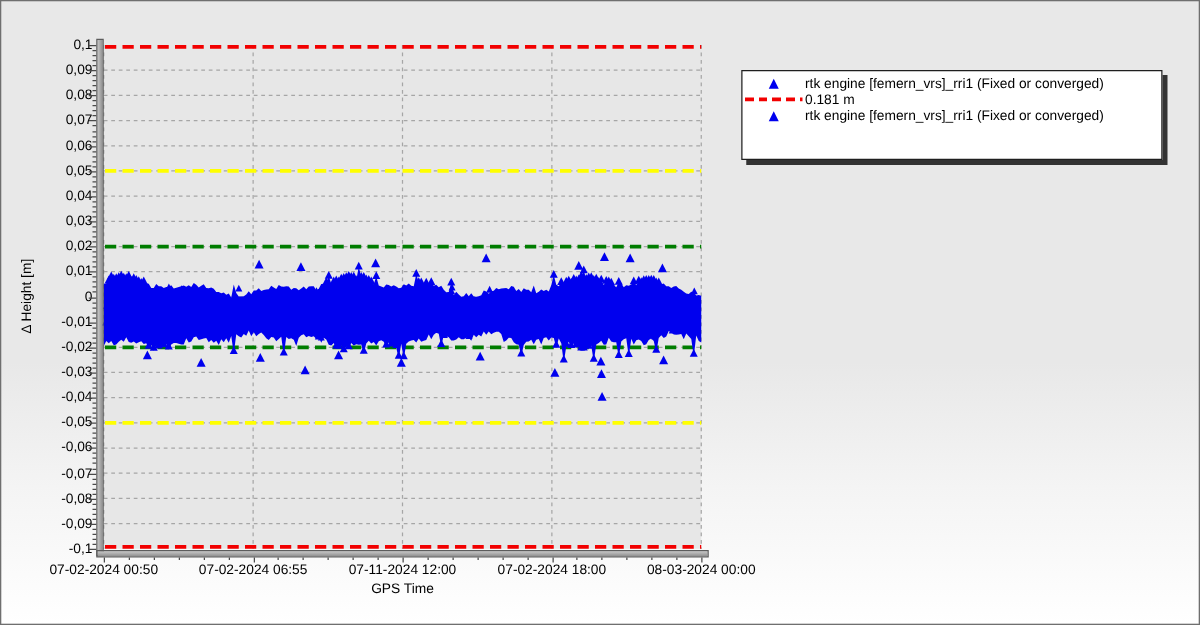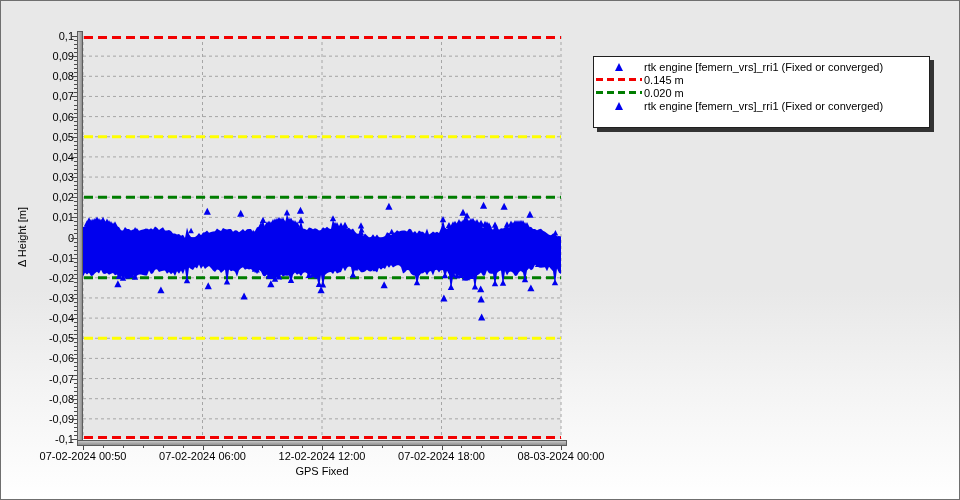--- a/index.html
+++ b/index.html
@@ -415,23 +415,23 @@
       <div class="tickmark" style="left: 73px; top: 409.79px; width: 3px; height: 1px;"></div>
       <div class="tickmark" style="left: 73px; top: 413.82px; width: 3px; height: 1px;"></div>
       <div class="tickmark" style="left: 73px; top: 421.88px; width: 3px; height: 1px;"></div>
       <div class="tickmark" style="left: 73px; top: 425.91px; width: 3px; height: 1px;"></div>
       <div class="tickmark" style="left: 73px; top: 429.94px; width: 3px; height: 1px;"></div>
       <div class="tickmark" style="left: 73px; top: 433.97px; width: 3px; height: 1px;"></div>
     </div>
   <div id="x-ticks">
       <div class="xtick-label" style="left: 82px; top: 449px;">07-02-2024 00:50</div>
       <div class="tickmark" style="left: 82px; top: 445px; width: 1px; height: 4px;"></div>
-      <div class="xtick-label" style="left: 201.5px; top: 449px;">07-02-2024 06:00</div>
+      <div class="xtick-label" style="left: 201.5px; top: 449px;">07-02-2024 06:55</div>
       <div class="tickmark" style="left: 201.5px; top: 445px; width: 1px; height: 4px;"></div>
-      <div class="xtick-label" style="left: 321px; top: 449px;">12-02-2024 12:00</div>
+      <div class="xtick-label" style="left: 321px; top: 449px;">07-11-2024 12:00</div>
       <div class="tickmark" style="left: 321px; top: 445px; width: 1px; height: 4px;"></div>
       <div class="xtick-label" style="left: 440.5px; top: 449px; text-align: right;">07-02-2024 18:00</div>
       <div class="tickmark" style="left: 440.5px; top: 445px; width: 1px; height: 4px;"></div>
       <div class="xtick-label" style="left: 560px; top: 449px;">08-03-2024 00:00</div>
       <div class="tickmark" style="left: 560px; top: 445px; width: 1px; height: 4px;"></div>
       <div class="tickmark" style="left: 101.917px; top: 445px; width: 1px; height: 2px;"></div>
       <div class="tickmark" style="left: 121.833px; top: 445px; width: 1px; height: 2px;"></div>
       <div class="tickmark" style="left: 141.75px; top: 445px; width: 1px; height: 2px;"></div>
       <div class="tickmark" style="left: 161.667px; top: 445px; width: 1px; height: 2px;"></div>
       <div class="tickmark" style="left: 181.583px; top: 445px; width: 1px; height: 2px;"></div>
@@ -445,40 +445,34 @@
       <div class="tickmark" style="left: 380.75px; top: 445px; width: 1px; height: 2px;"></div>
       <div class="tickmark" style="left: 400.667px; top: 445px; width: 1px; height: 2px;"></div>
       <div class="tickmark" style="left: 420.583px; top: 445px; width: 1px; height: 2px;"></div>
       <div class="tickmark" style="left: 460.417px; top: 445px; width: 1px; height: 2px;"></div>
       <div class="tickmark" style="left: 480.333px; top: 445px; width: 1px; height: 2px;"></div>
       <div class="tickmark" style="left: 500.25px; top: 445px; width: 1px; height: 2px;"></div>
       <div class="tickmark" style="left: 520.167px; top: 445px; width: 1px; height: 2px;"></div>
       <div class="tickmark" style="left: 540.083px; top: 445px; width: 1px; height: 2px;"></div>
     </div>
 
-  <div id="x-title">GPS Fixed</div>
+  <div id="x-title">GPS Time</div>
 
   <div id="legend">
       <div class="lrow">
         <div class="lmark">
           <div class="tri-marker" style="color: rgb(0, 0, 238);"></div>
         </div>
         <div class="ltext">rtk engine [femern_vrs]_rri1 (Fixed or converged)</div>
       </div>
       <div class="lrow">
         <div class="lmark">
           <div class="dash-marker" style="color: rgb(242, 0, 0);"></div>
         </div>
-        <div class="ltext">0.145 m</div>
-      </div>
-      <div class="lrow">
-        <div class="lmark">
-          <div class="dash-marker" style="color: rgb(0, 125, 0);"></div>
-        </div>
-        <div class="ltext">0.020 m</div>
+        <div class="ltext">0.181 m</div>
       </div>
       <div class="lrow">
         <div class="lmark">
           <div class="tri-marker" style="color: rgb(0, 0, 238);"></div>
         </div>
         <div class="ltext">rtk engine [femern_vrs]_rri1 (Fixed or converged)</div>
       </div>
     </div>
 </div>
 

